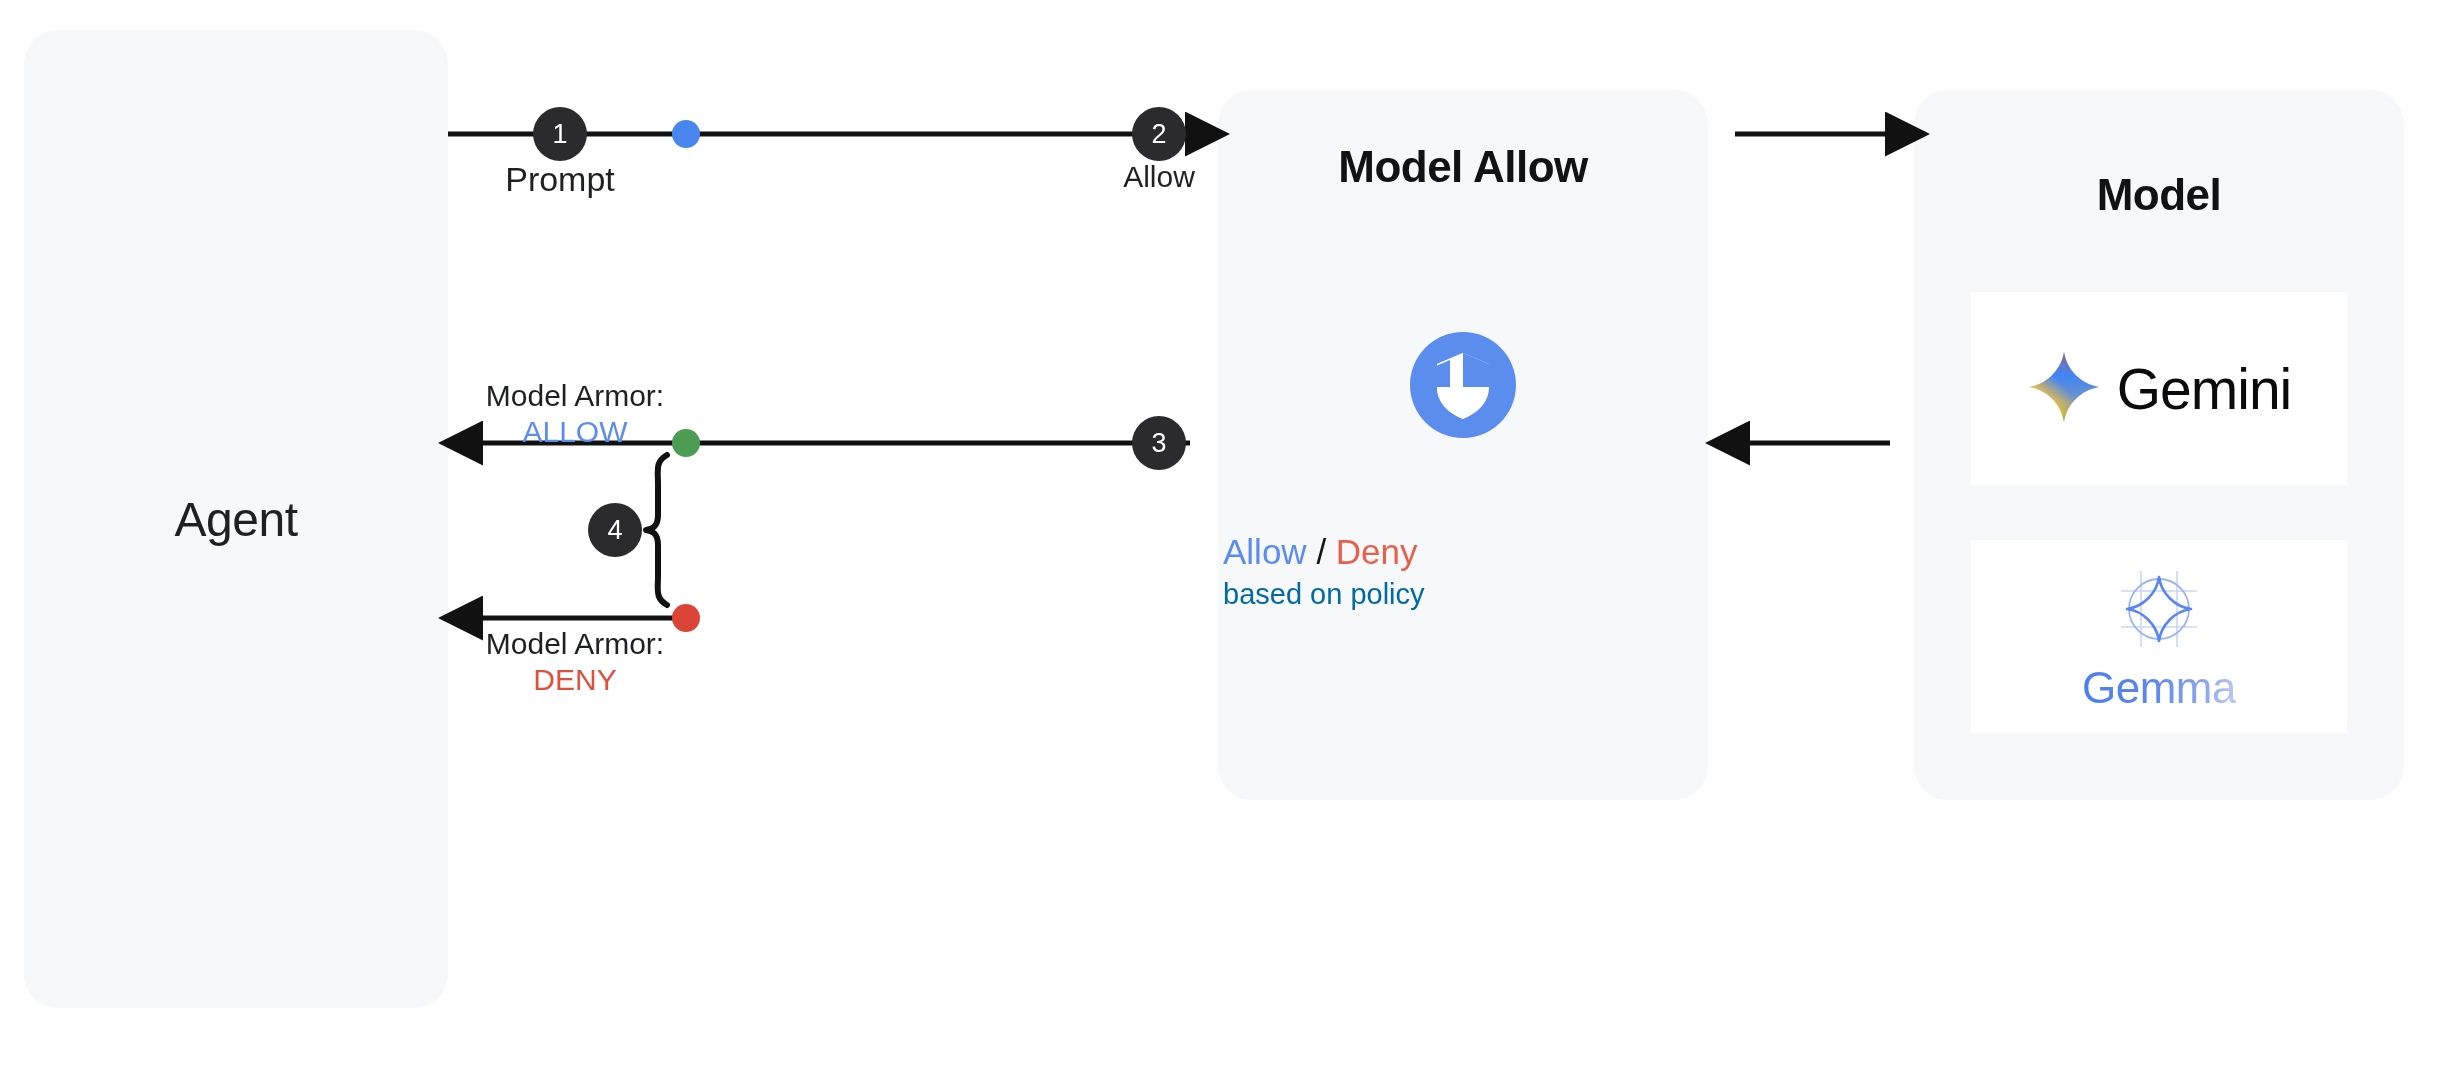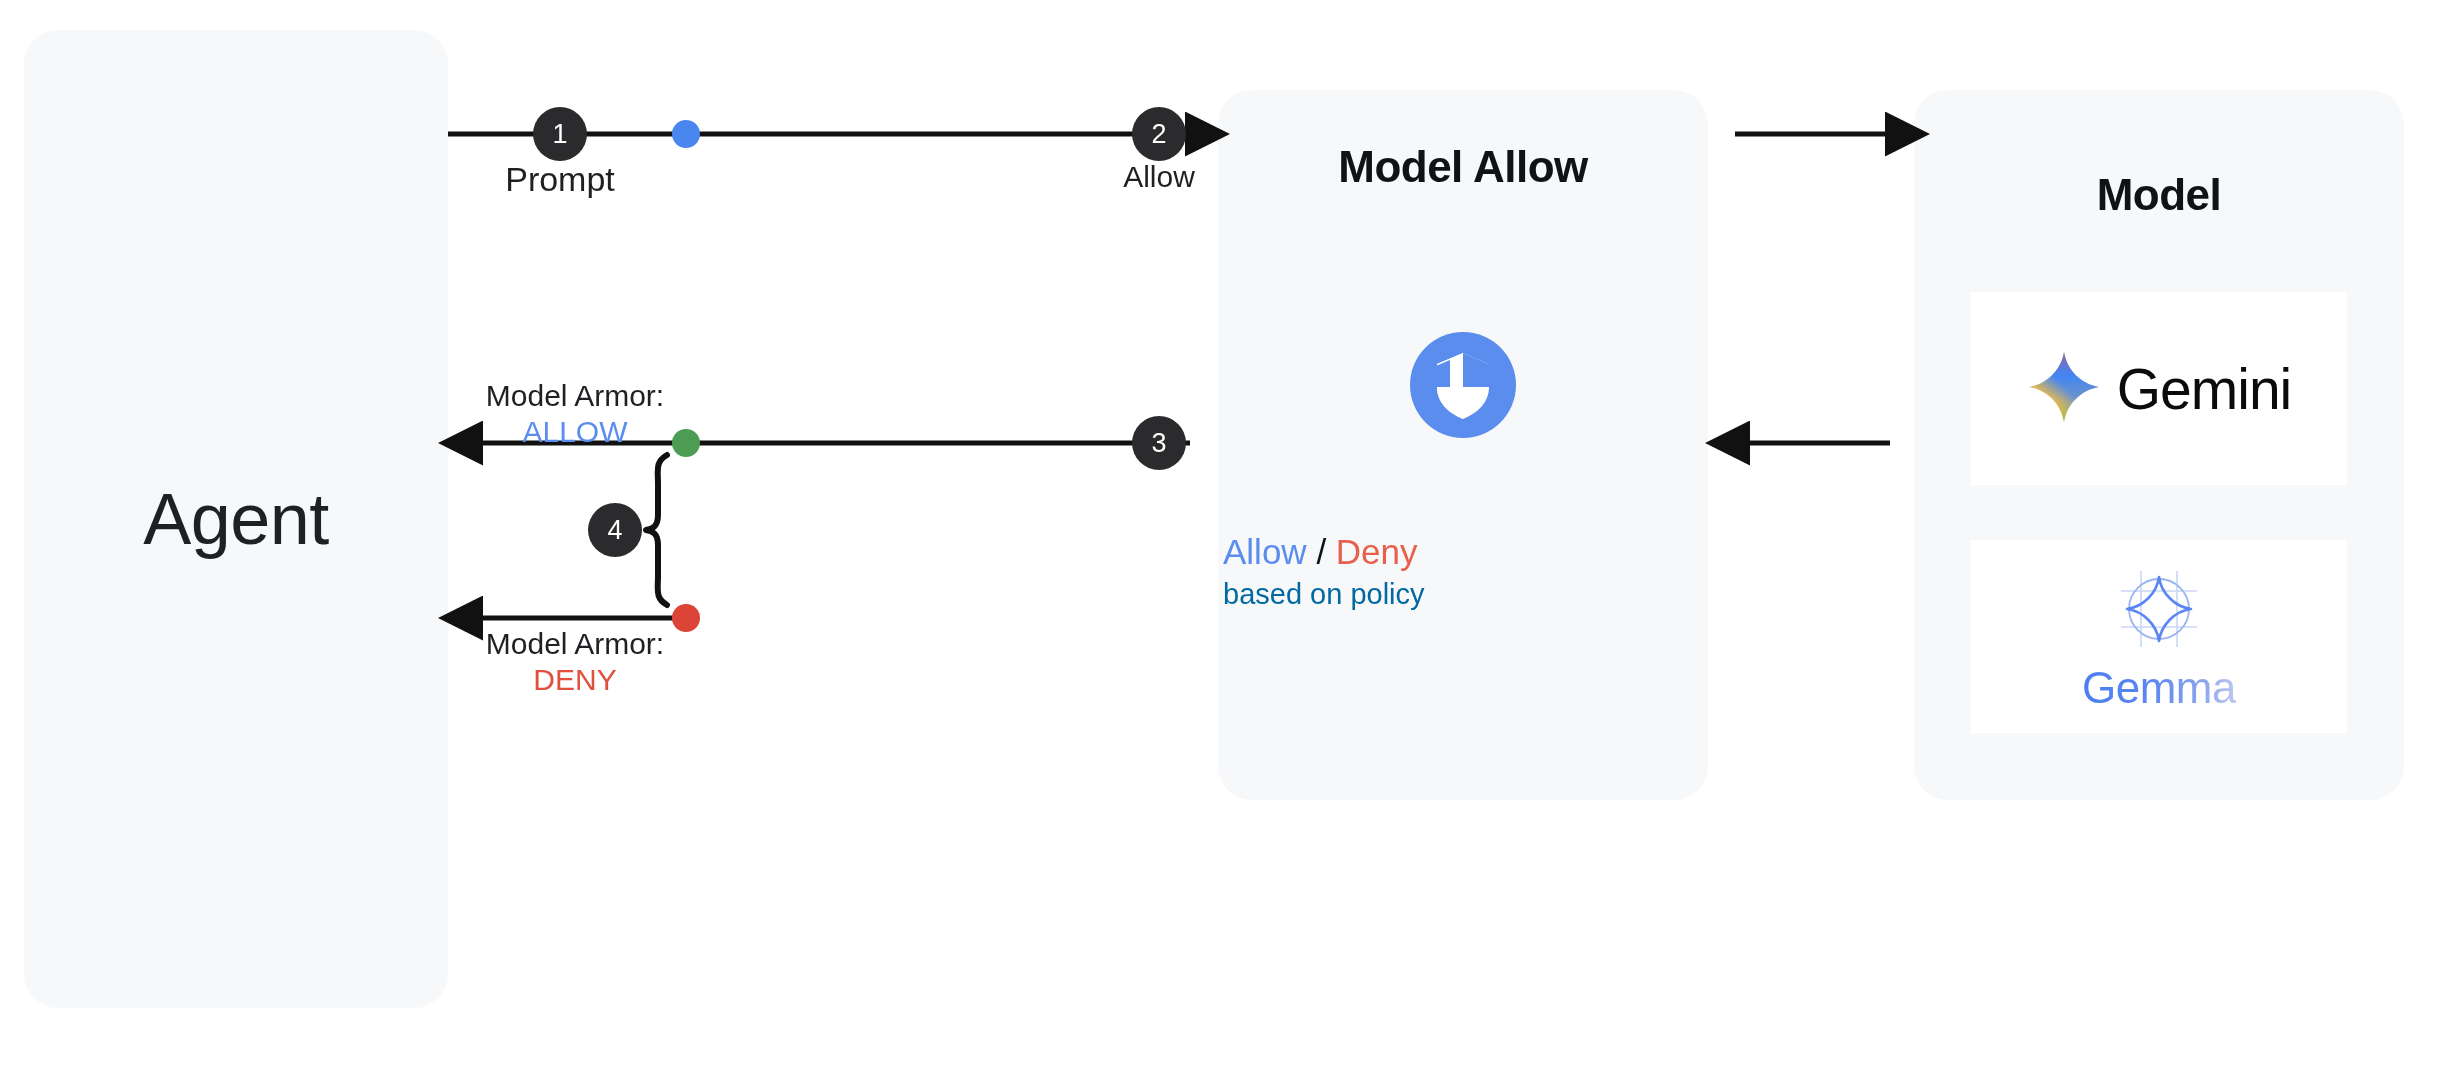--- a/index.html
+++ b/index.html
@@ -15,21 +15,21 @@
     position: absolute;
     background: #f6f8fa;
     border-radius: 34px;
   }
 
   
   #agent-panel { left: 24px; top: 30px; width: 424px; height: 978px; }
   #agent-title {
     position: absolute; left: 0; top: 0; width: 100%; height: 100%;
     display: flex; align-items: center; justify-content: center;
-    font-size: 72px; font-weight: 400; color: #1f2023; letter-spacing: -0.5px;
+    font-size: 48px; font-weight: 400; color: #1f2023; letter-spacing: -0.5px;
   }
 
   
   #armor-panel { left: 1218px; top: 90px; width: 490px; height: 710px; }
   #armor-title {
     position: absolute; left: 0; top: 52px; width: 100%;
     text-align: center; font-size: 44px; font-weight: 700;
     color: #111214; letter-spacing: -0.5px;
   }
   #armor-shield {

